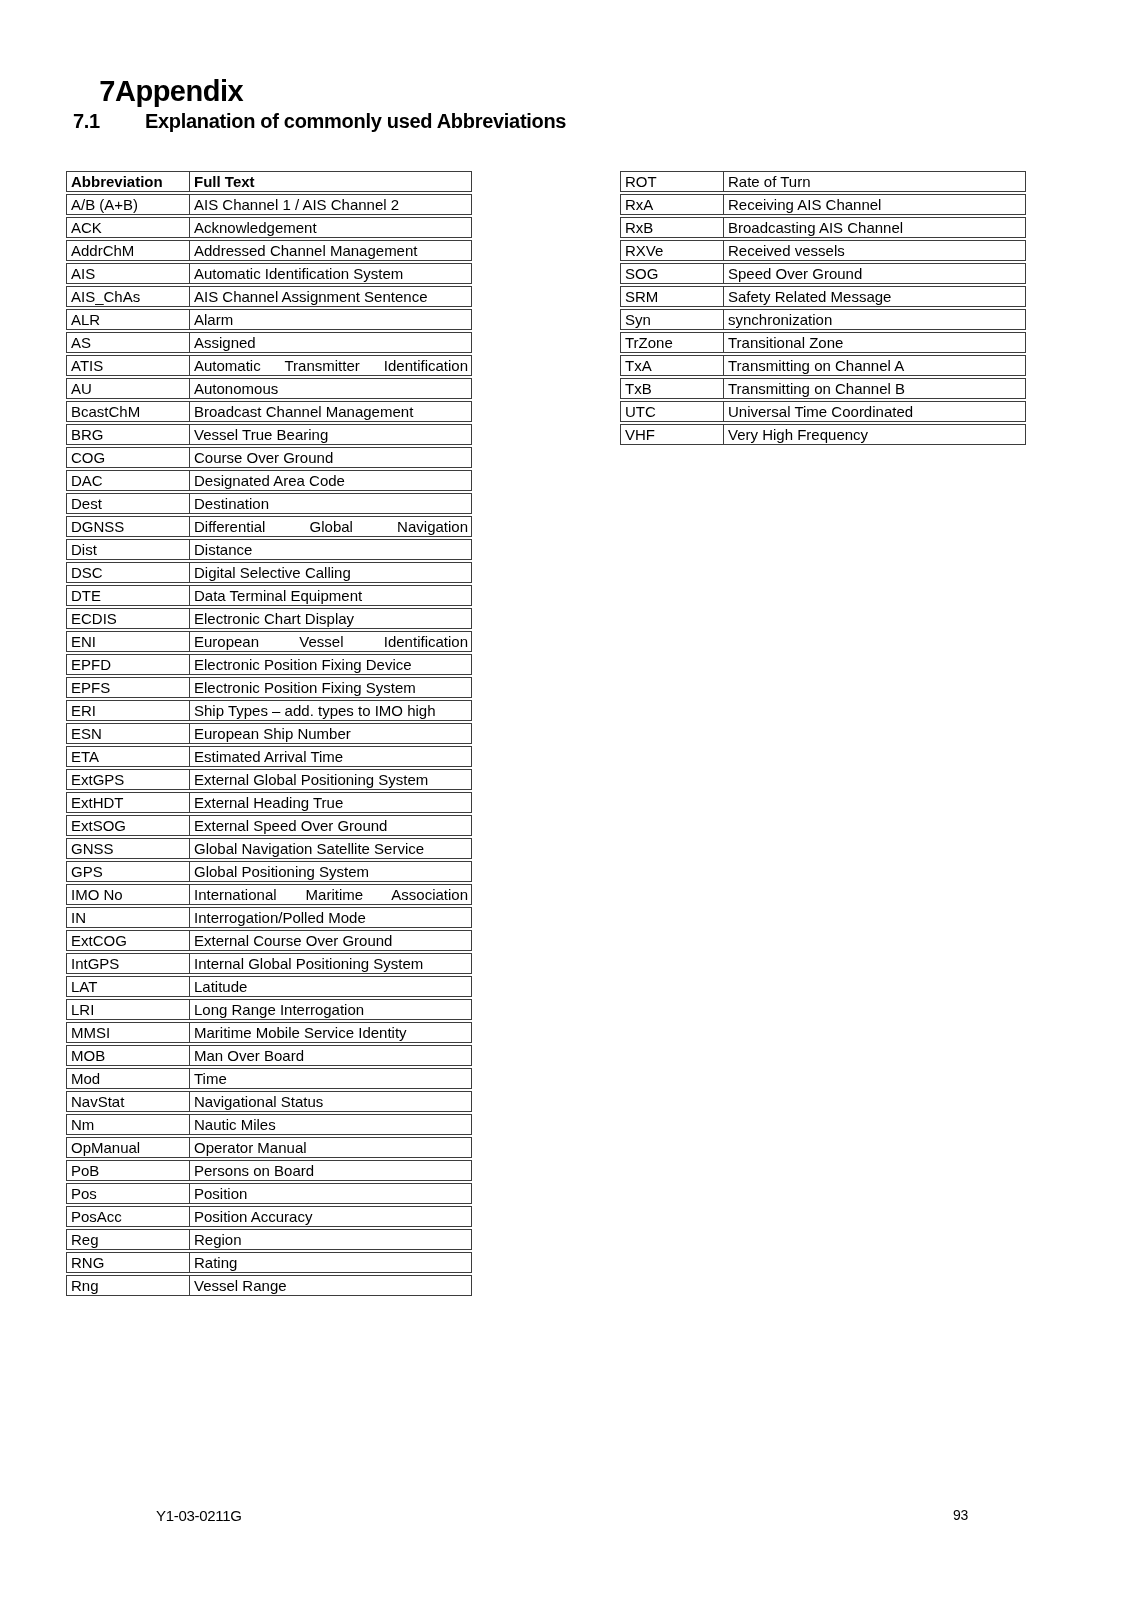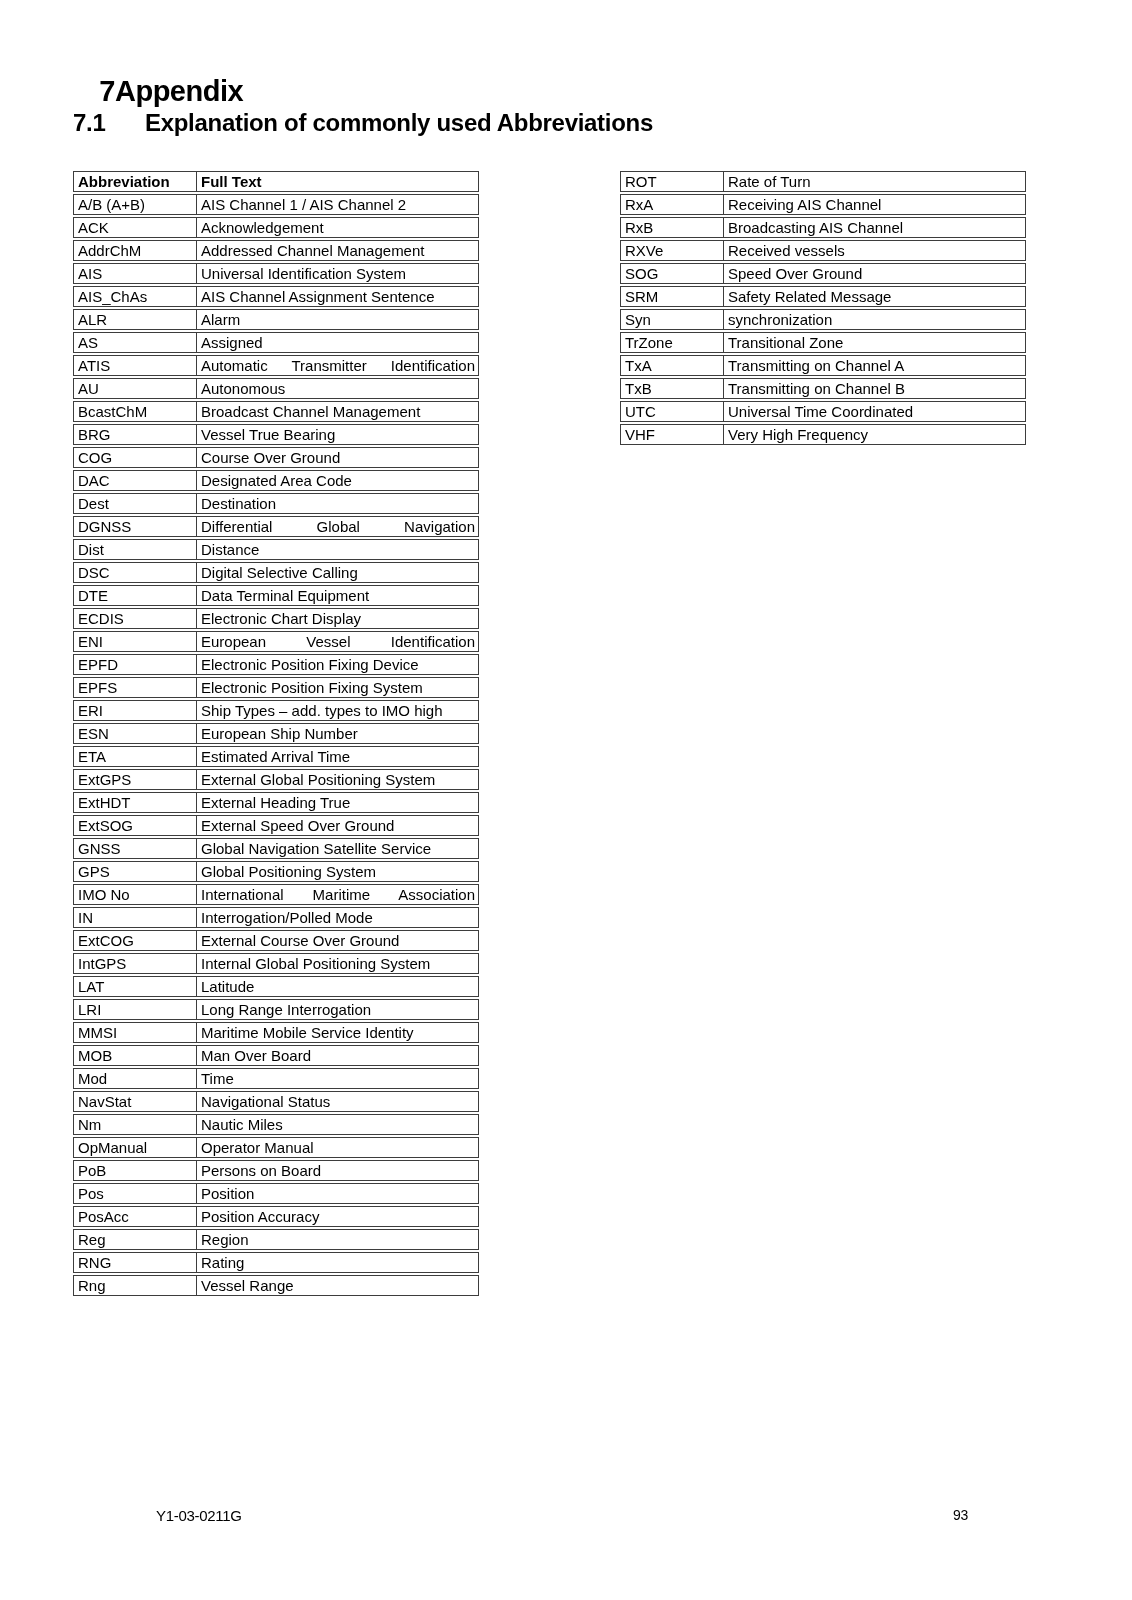--- a/index.html
+++ b/index.html
@@ -26,36 +26,36 @@
     letter-spacing: -0.5px;
     line-height: 1.1;
     white-space: nowrap;
     text-align: right;
   }
   .h1 .num { display: inline-block; width: 42px; }
   .h2 {
     position: absolute;
     left: 73px;
     top: 110px;
-    font-size: 24px;
+    font-size: 20px;
     font-weight: bold;
     letter-spacing: -0.3px;
     line-height: 1.1;
     white-space: nowrap;
   }
   .h2 .num { display: inline-block; width: 72px; }
 
   table.abbr {
     position: absolute;
     top: 169px;
     border-collapse: separate;
     border-spacing: 0 2px;
     table-layout: fixed;
   }
-  table.abbr.left-tbl  { left: 73px;  width: 406px; }
+  table.abbr.left-tbl  { left: 66px;  width: 406px; }
   table.abbr.right-tbl { left: 576px; width: 406px; padding-left: 44px; }
 
   table.abbr th, table.abbr td {
     border: 1px solid #3d3d3d;
     height: 19px;
     line-height: 17px;
     font-size: 15px;
     padding: 0 3px 0 4px;
     vertical-align: middle;
     white-space: nowrap;
@@ -118,21 +118,21 @@
         <tr>
           <td>ACK</td>
           <td>Acknowledgement</td>
         </tr>
         <tr>
           <td>AddrChM</td>
           <td>Addressed Channel Management</td>
         </tr>
         <tr>
           <td>AIS</td>
-          <td>Universal Identification System</td>
+          <td>Automatic Identification System</td>
         </tr>
         <tr>
           <td>AIS_ChAs</td>
           <td>AIS Channel Assignment Sentence</td>
         </tr>
         <tr>
           <td>ALR</td>
           <td>Alarm</td>
         </tr>
         <tr>

